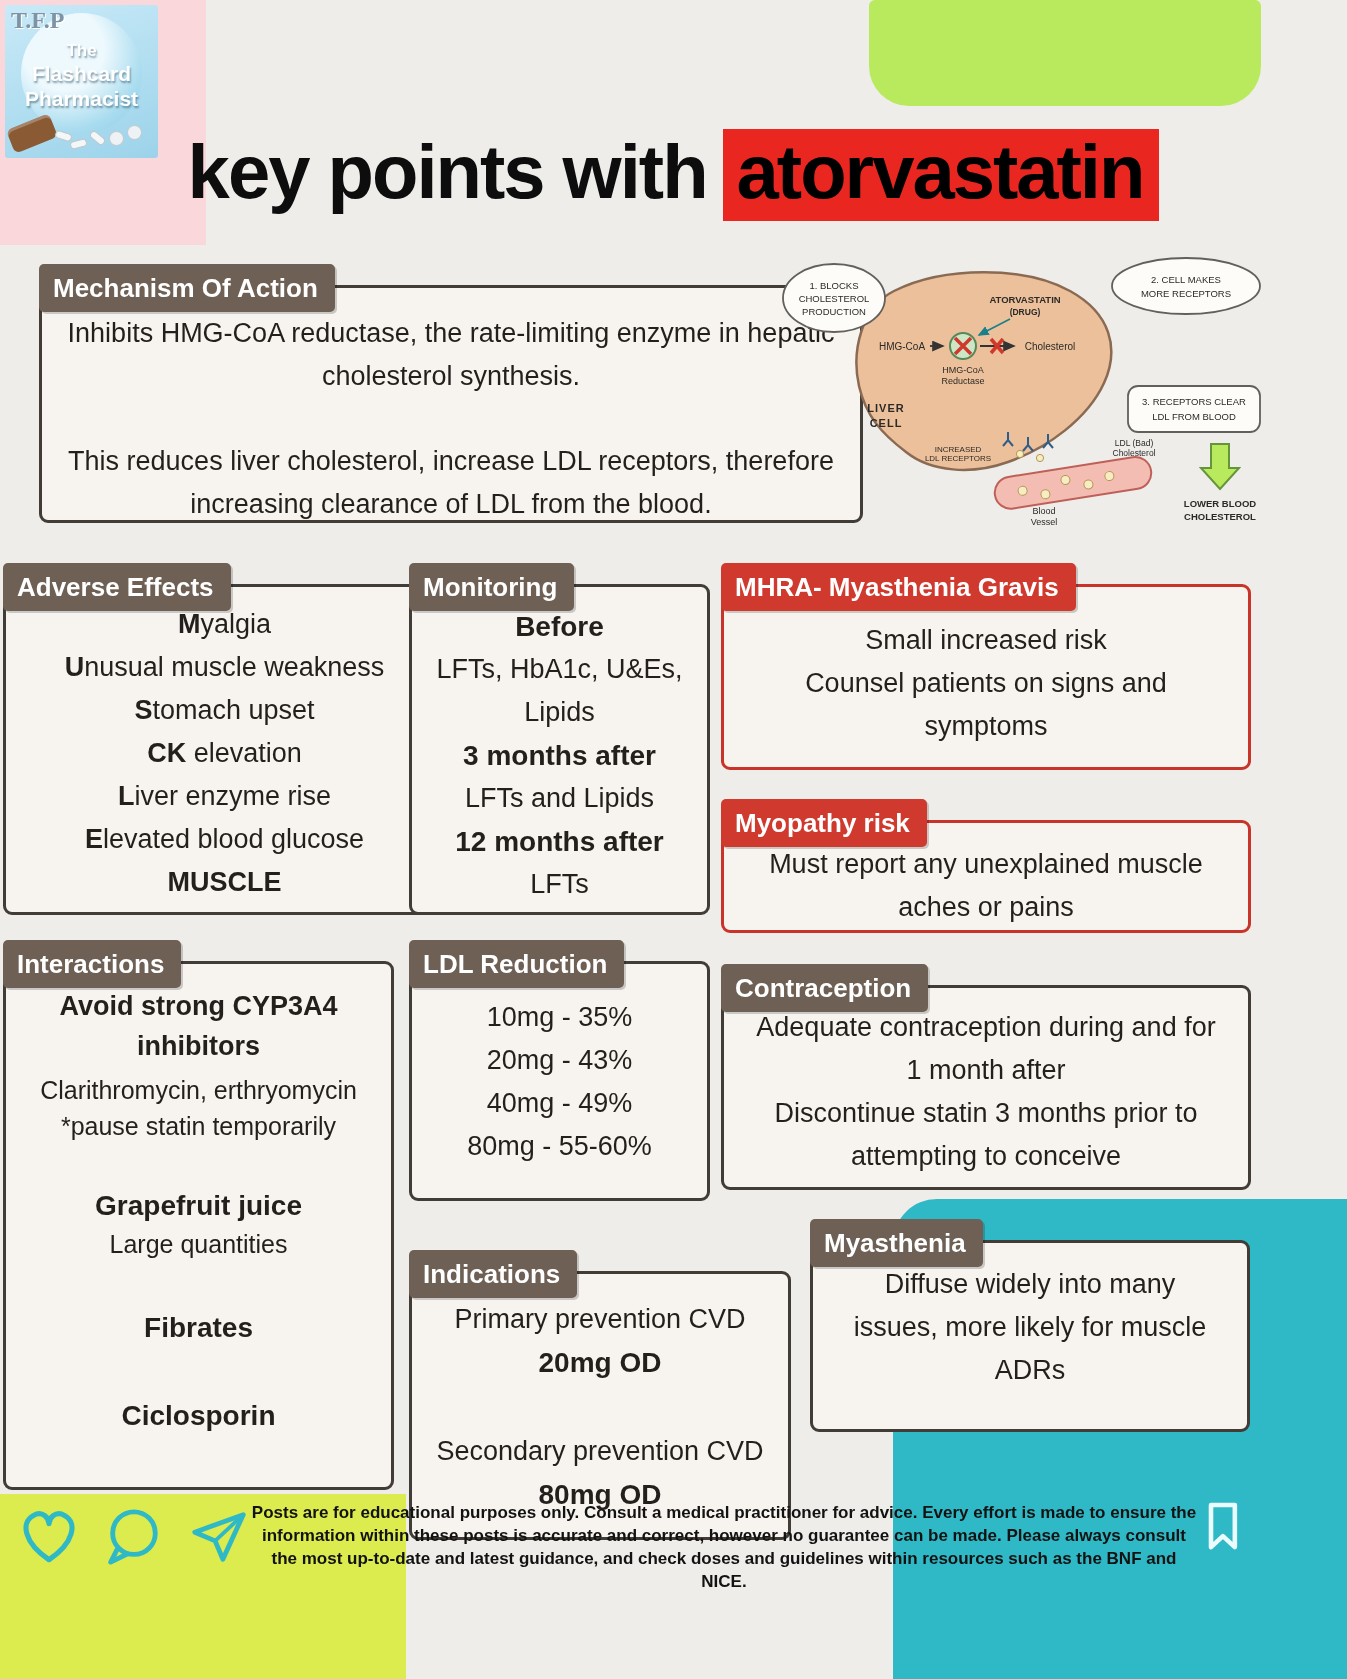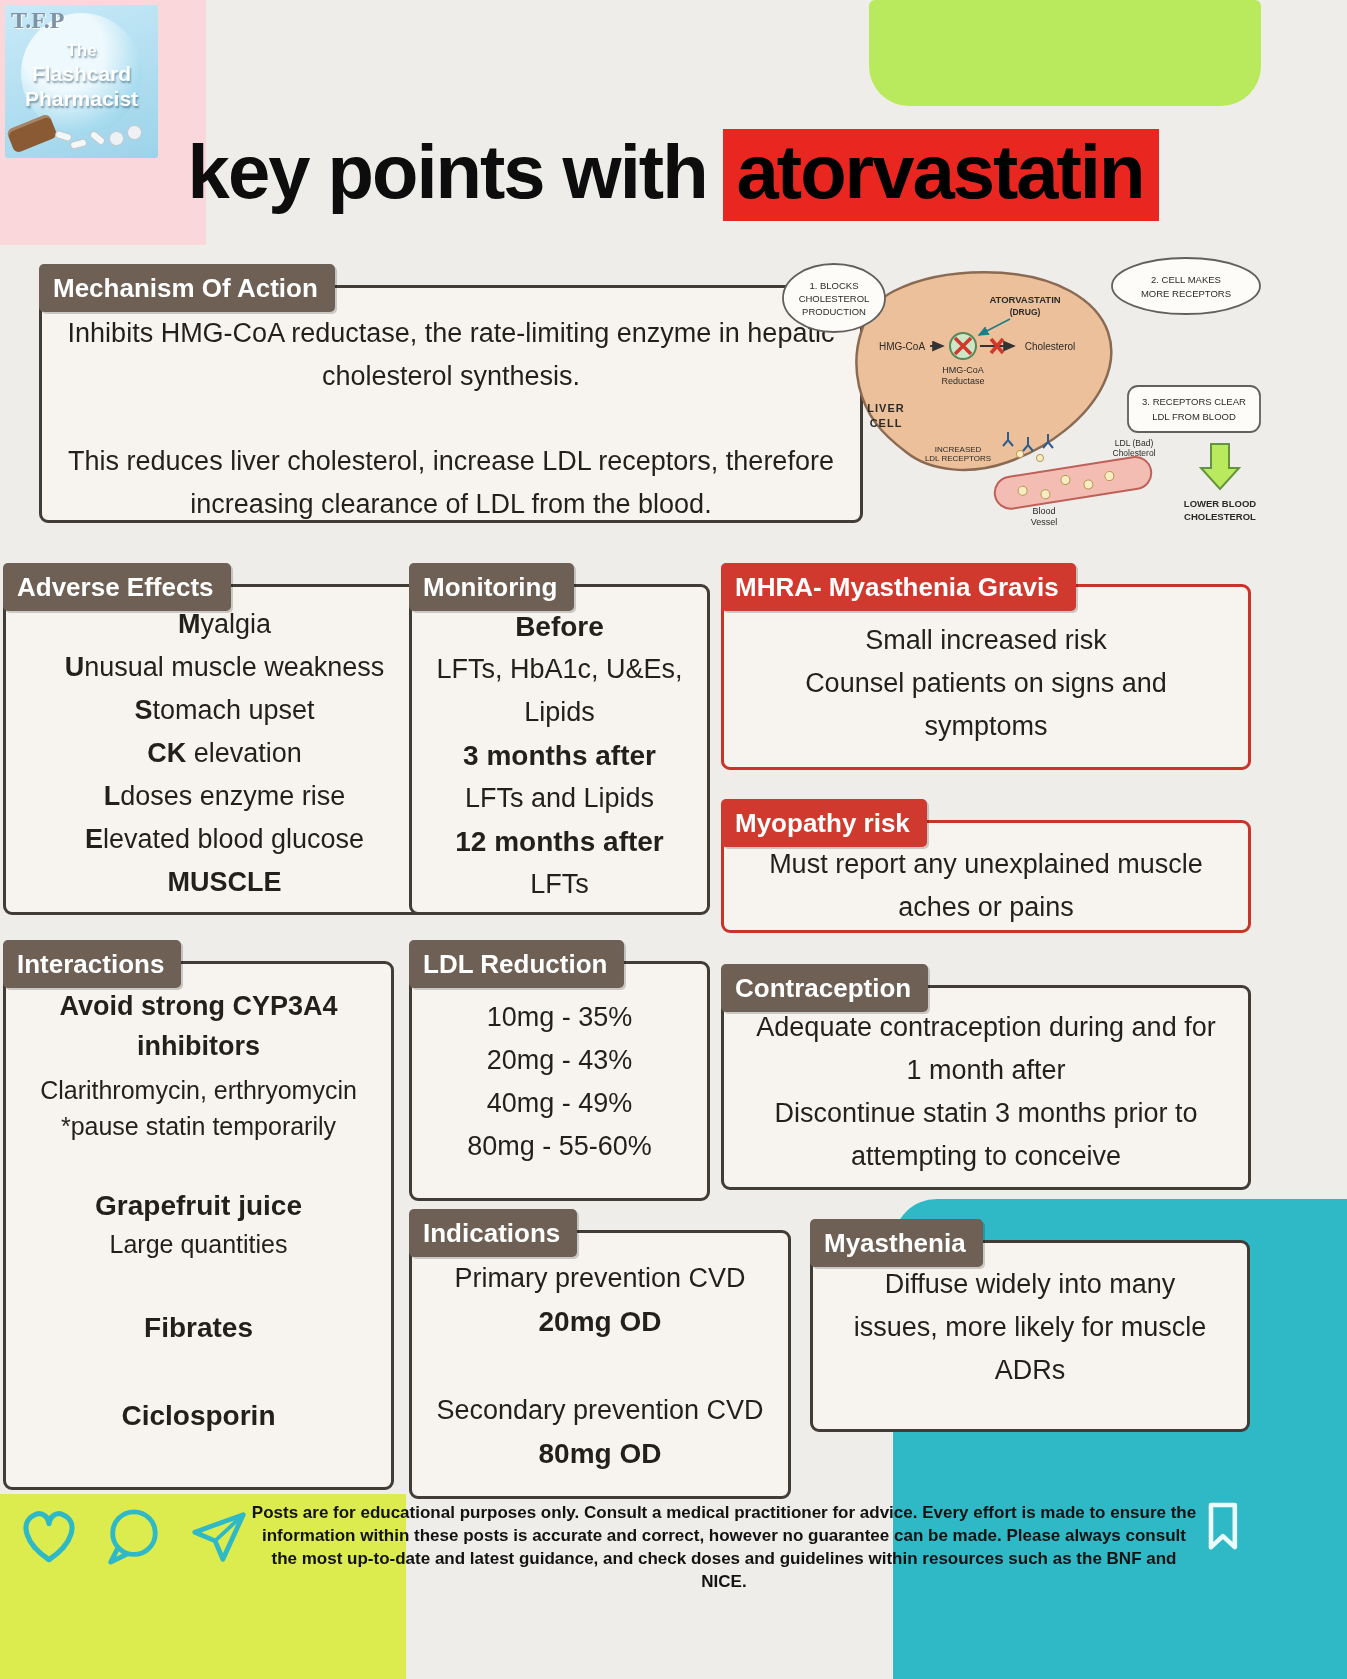--- a/index.html
+++ b/index.html
@@ -76,21 +76,21 @@
   #card-interactions .l5 { margin-top:2px; }
   #card-interactions .l6 { margin-top:48px; font-weight:bold; font-size:28px; }
   #card-interactions .l7 { margin-top:52px; font-weight:bold; font-size:28px; }
 
   #card-ldl { left:409px; top:961px; width:301px; height:240px; }
   #card-ldl .body { padding-top:32px; }
 
   #card-contraception { left:721px; top:985px; width:530px; height:205px; }
   #card-contraception .body { padding:18px 24px 0; }
 
-  #card-indications { left:409px; top:1230px; width:382px; height:269px; }
+  #card-indications { left:409px; top:1271px; width:382px; height:269px; }
   #card-indications .body { padding-top:24px; }
   #card-indications .ib { font-weight:bold; font-size:28px; }
   #card-indications .second { margin-top:46px; }
 
   #card-lipophilic { left:810px; top:1240px; width:440px; height:192px; }
   #card-lipophilic .body { padding:20px 30px 0; }
 
   
   .diagram { position:absolute; left:782px; top:246px; width:480px; height:298px; z-index:2; }
   .diagram text { font-family:"Liberation Sans","DejaVu Sans",sans-serif; fill:#2b2a28; text-anchor:middle; }
@@ -214,21 +214,21 @@
     </svg>
   </div>
 
   <section class="card" id="card-adverse">
     <div class="tab">Adverse Effects</div>
     <div class="body">
       <div><b>M</b><span>yalgia</span></div>
       <div><b>U</b><span>nusual muscle weakness</span></div>
       <div><b>S</b><span>tomach upset</span></div>
       <div><b>CK</b><span> elevation</span></div>
-      <div><b>L</b><span>doses enzyme rise</span></div>
+      <div><b>L</b><span>iver enzyme rise</span></div>
       <div><b>E</b><span>levated blood glucose</span></div>
       <div><b>MUSCLE</b><span></span></div>
     </div>
   </section>
 
   <section class="card" id="card-monitoring">
     <div class="tab">Monitoring</div>
     <div class="body">
       <div class="mb">Before</div>
       <div>LFTs, HbA1c, U&amp;Es,</div>

